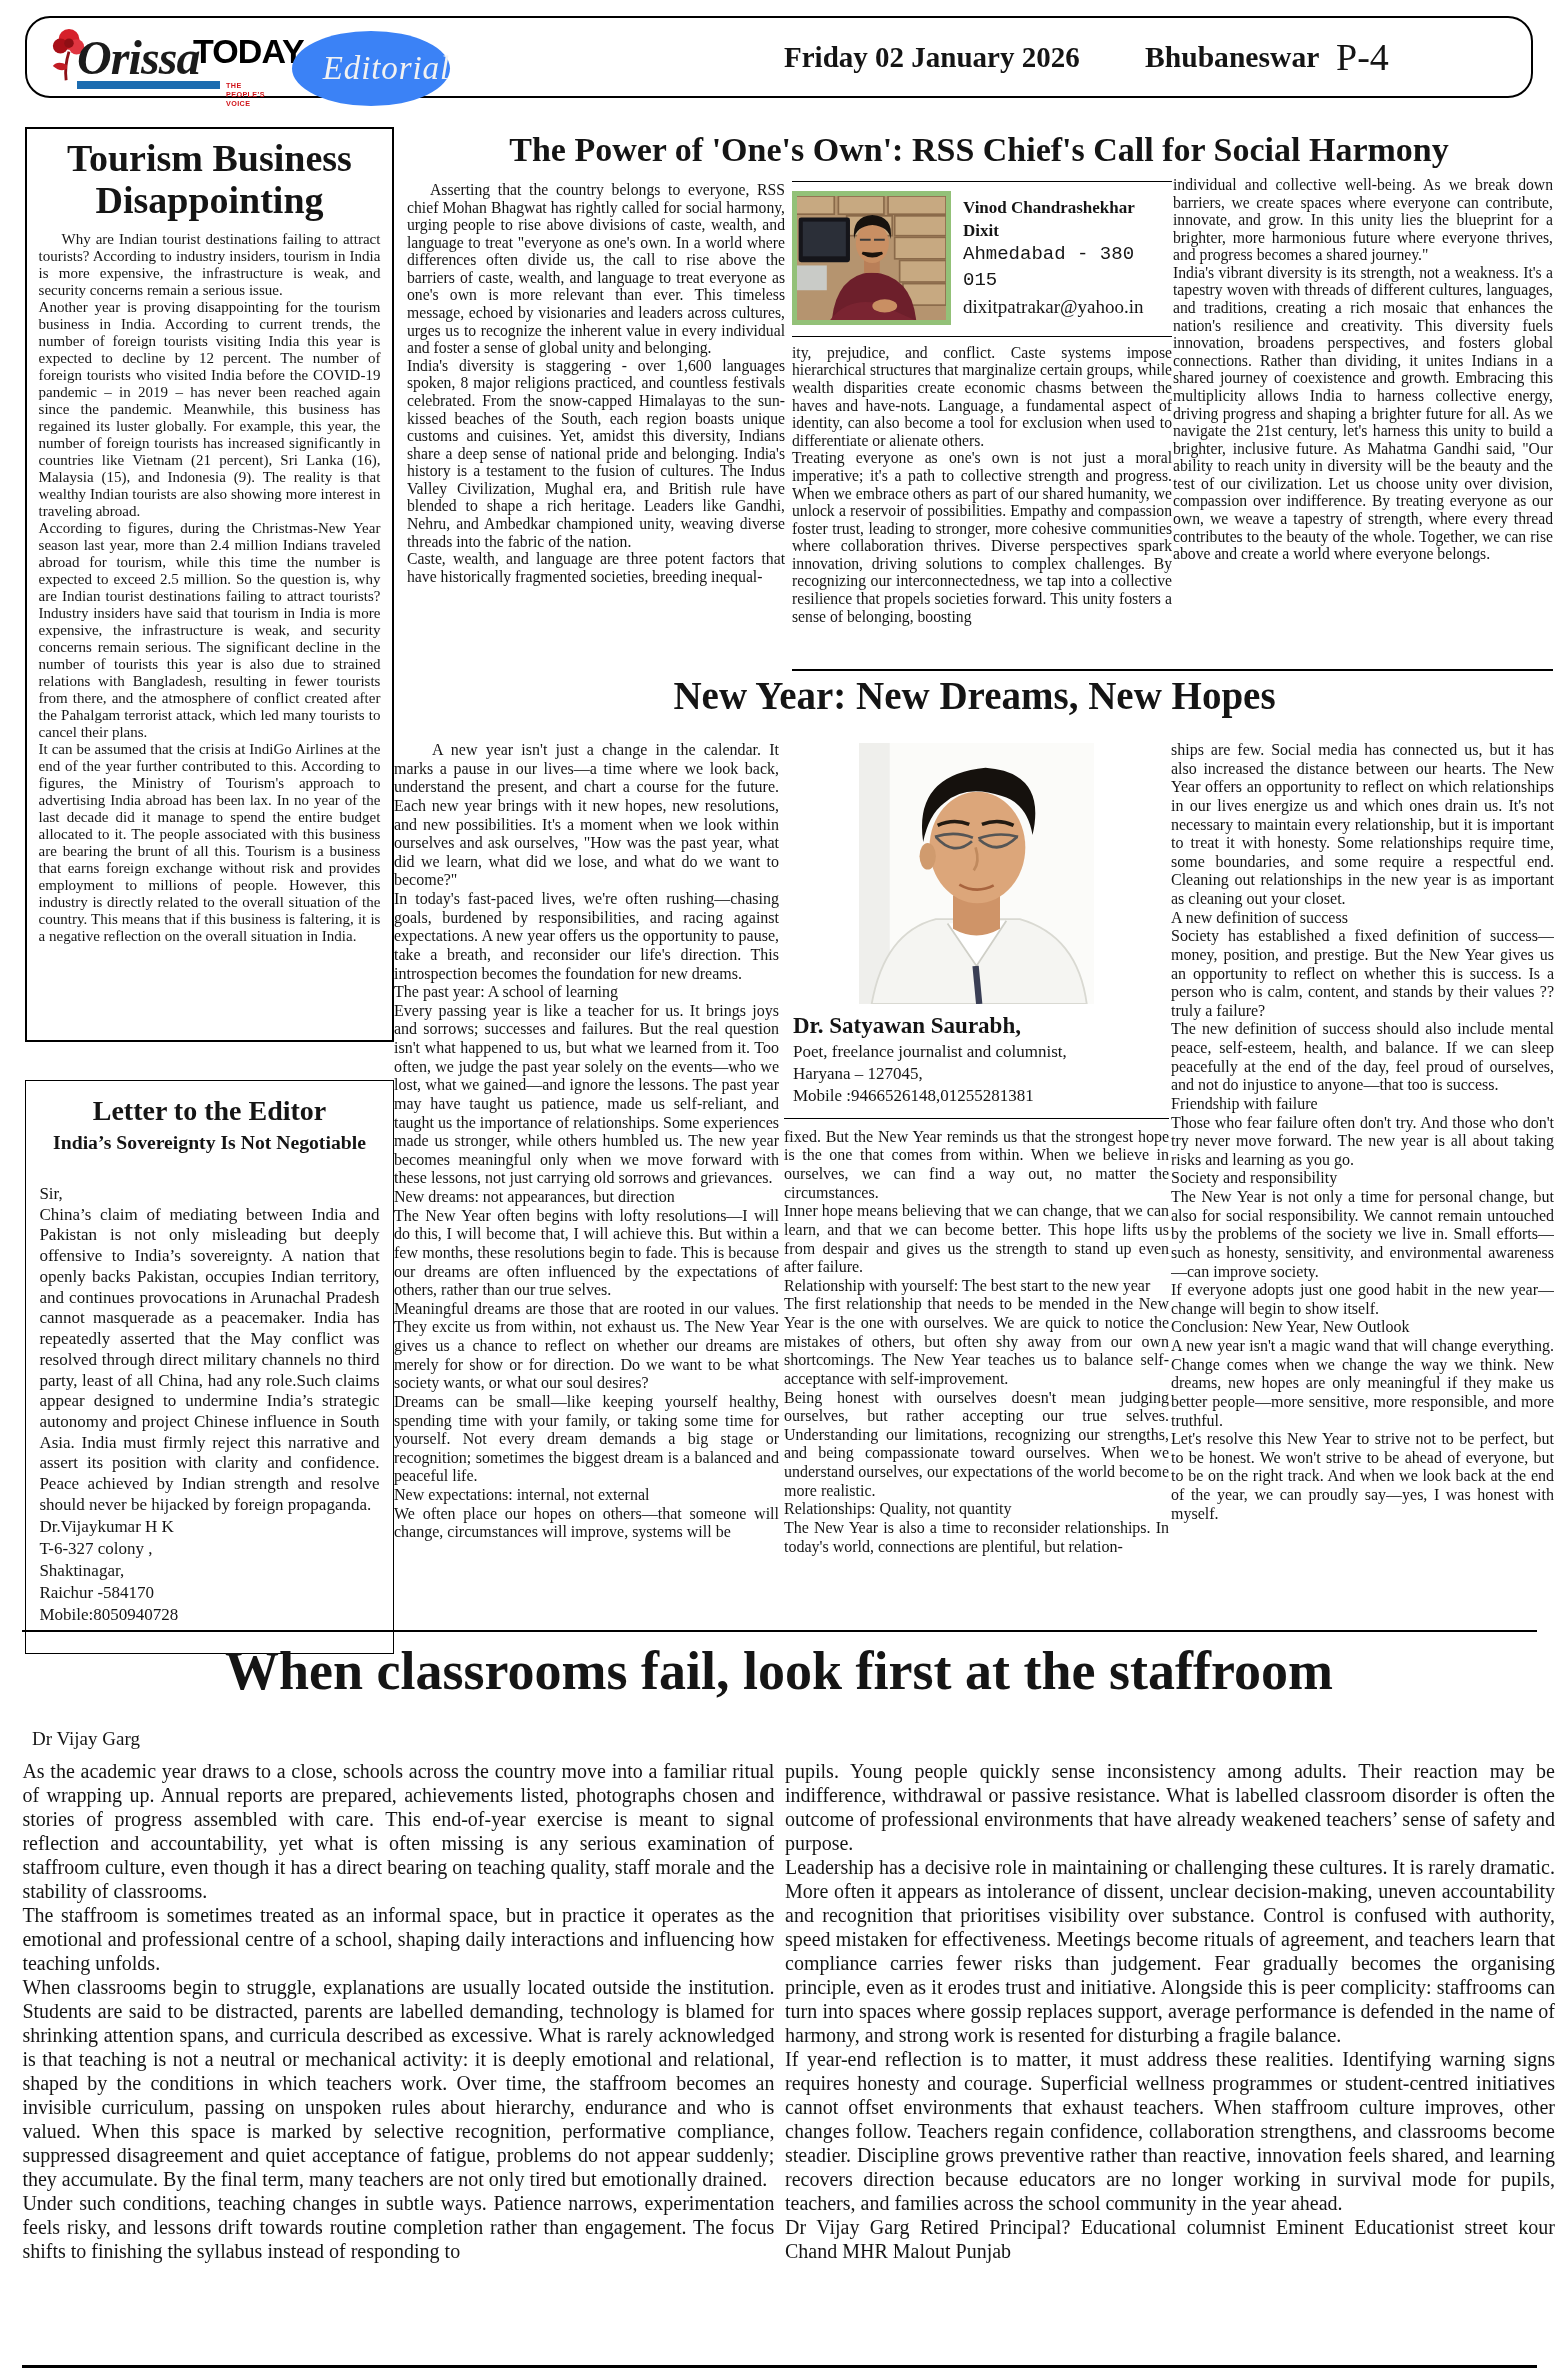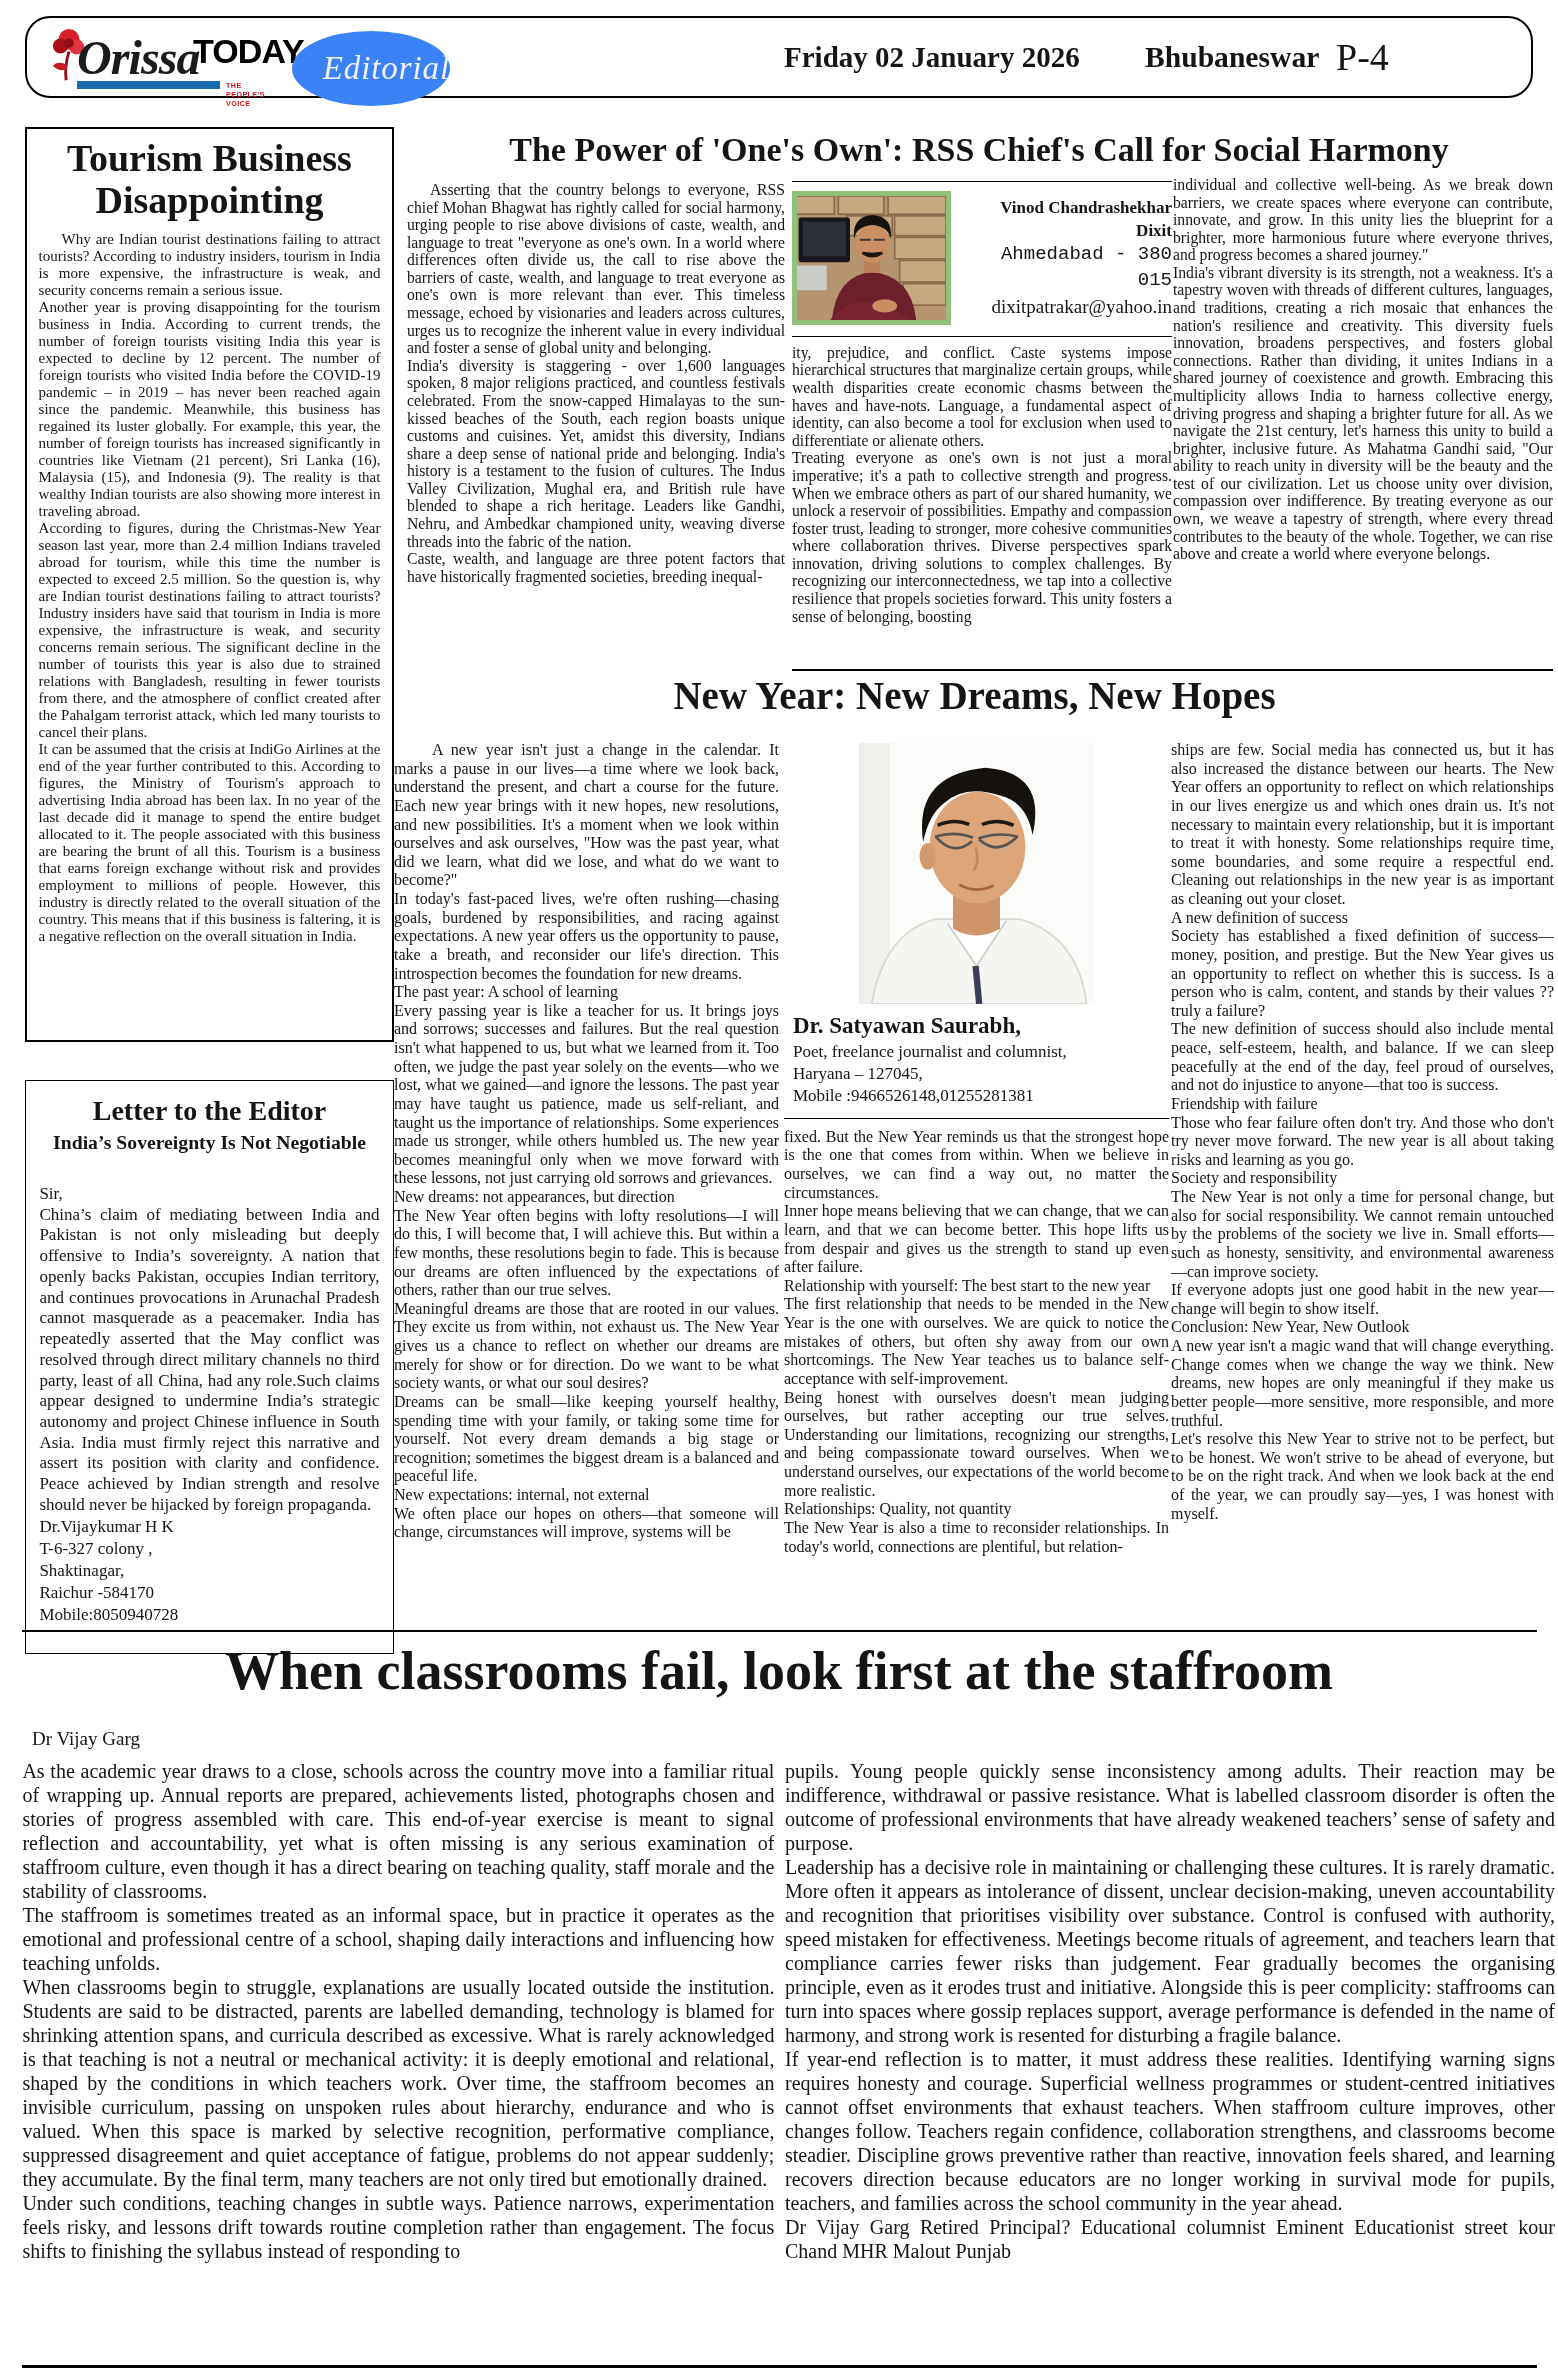--- a/index.html
+++ b/index.html
@@ -46,21 +46,21 @@
   
   .rss-headline { left:403px; top:131px; width:1152px; text-align:center; font-size:34px; font-weight:bold; white-space:nowrap; }
   .rss-col { overflow:hidden; }
   .rss-col .art, .rss-col2-text { font-size:15.7px; line-height:1.12; }
   .rss-col1 { left:407px; top:181px; width:378px; height:493px; }
   .rss-col2 { left:792px; top:181px; width:380px; height:498px; border-top:1.8px solid #000; }
   .rss-col3 { left:1173px; top:176px; width:380px; height:501px; }
   .photo-row { display:flex; align-items:center; margin-top:9px; padding-bottom:10.7px; border-bottom:1.8px solid #000; }
   .dixit-photo { width:159px; height:134px; border:5.4px solid #93c178; flex:none; background:#b5946f; }
   .dixit-photo svg { display:block; width:100%; height:100%; }
-  .rss-author { flex:1; text-align:right; margin-left:22px; line-height:1.35; }
+  .rss-author { flex:1; text-align:left; margin-left:12px; line-height:1.35; }
   .rss-author .name { font-weight:bold; font-size:17px; }
   .rss-author .city { font-size:19px;font-family:Liberation Mono, monospace; }
   .rss-author .email { font-size:19px; }
   .rss-col2-text { margin-top:7.2px; }
   .rss-divider { left:792px; top:669px; width:761px; height:1.8px; background:#000; }
 
   
   .ny-headline { left:394px; top:673px; width:1161px; text-align:center; font-size:39px; font-weight:bold; white-space:nowrap; }
   .ny-col { overflow:hidden; }
   .ny-col .art { font-size:16px; line-height:1.165; }

